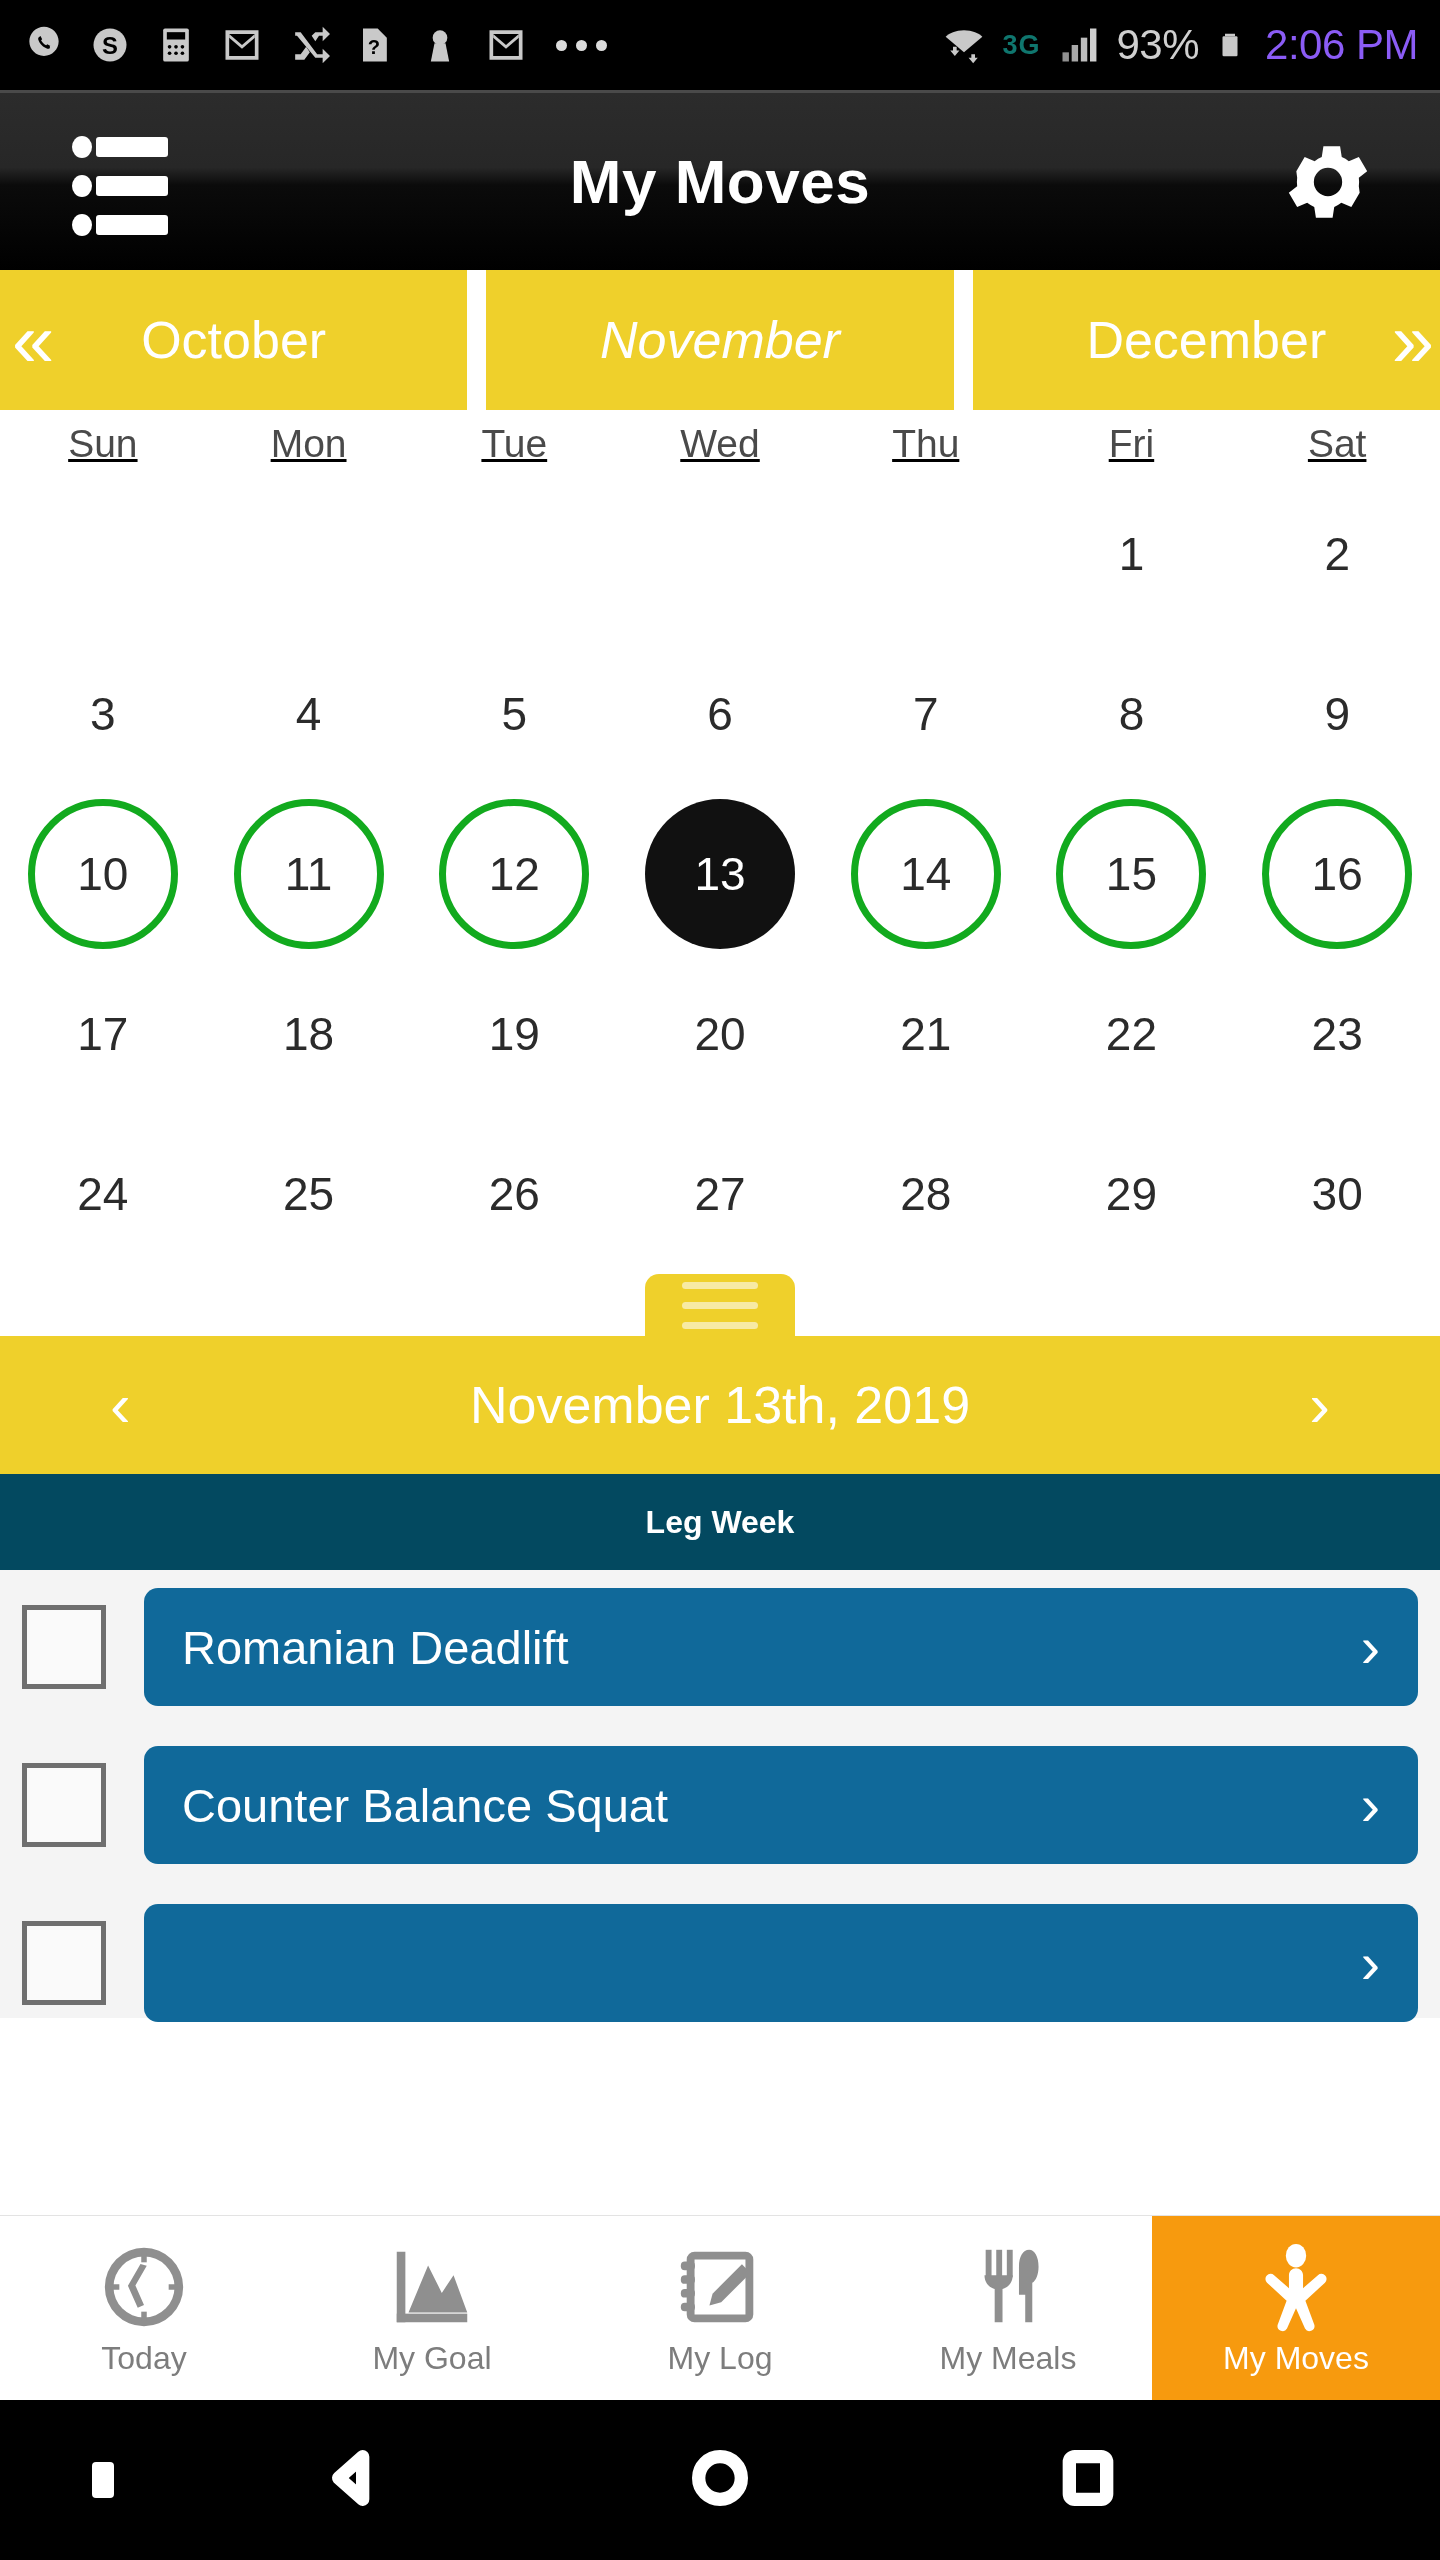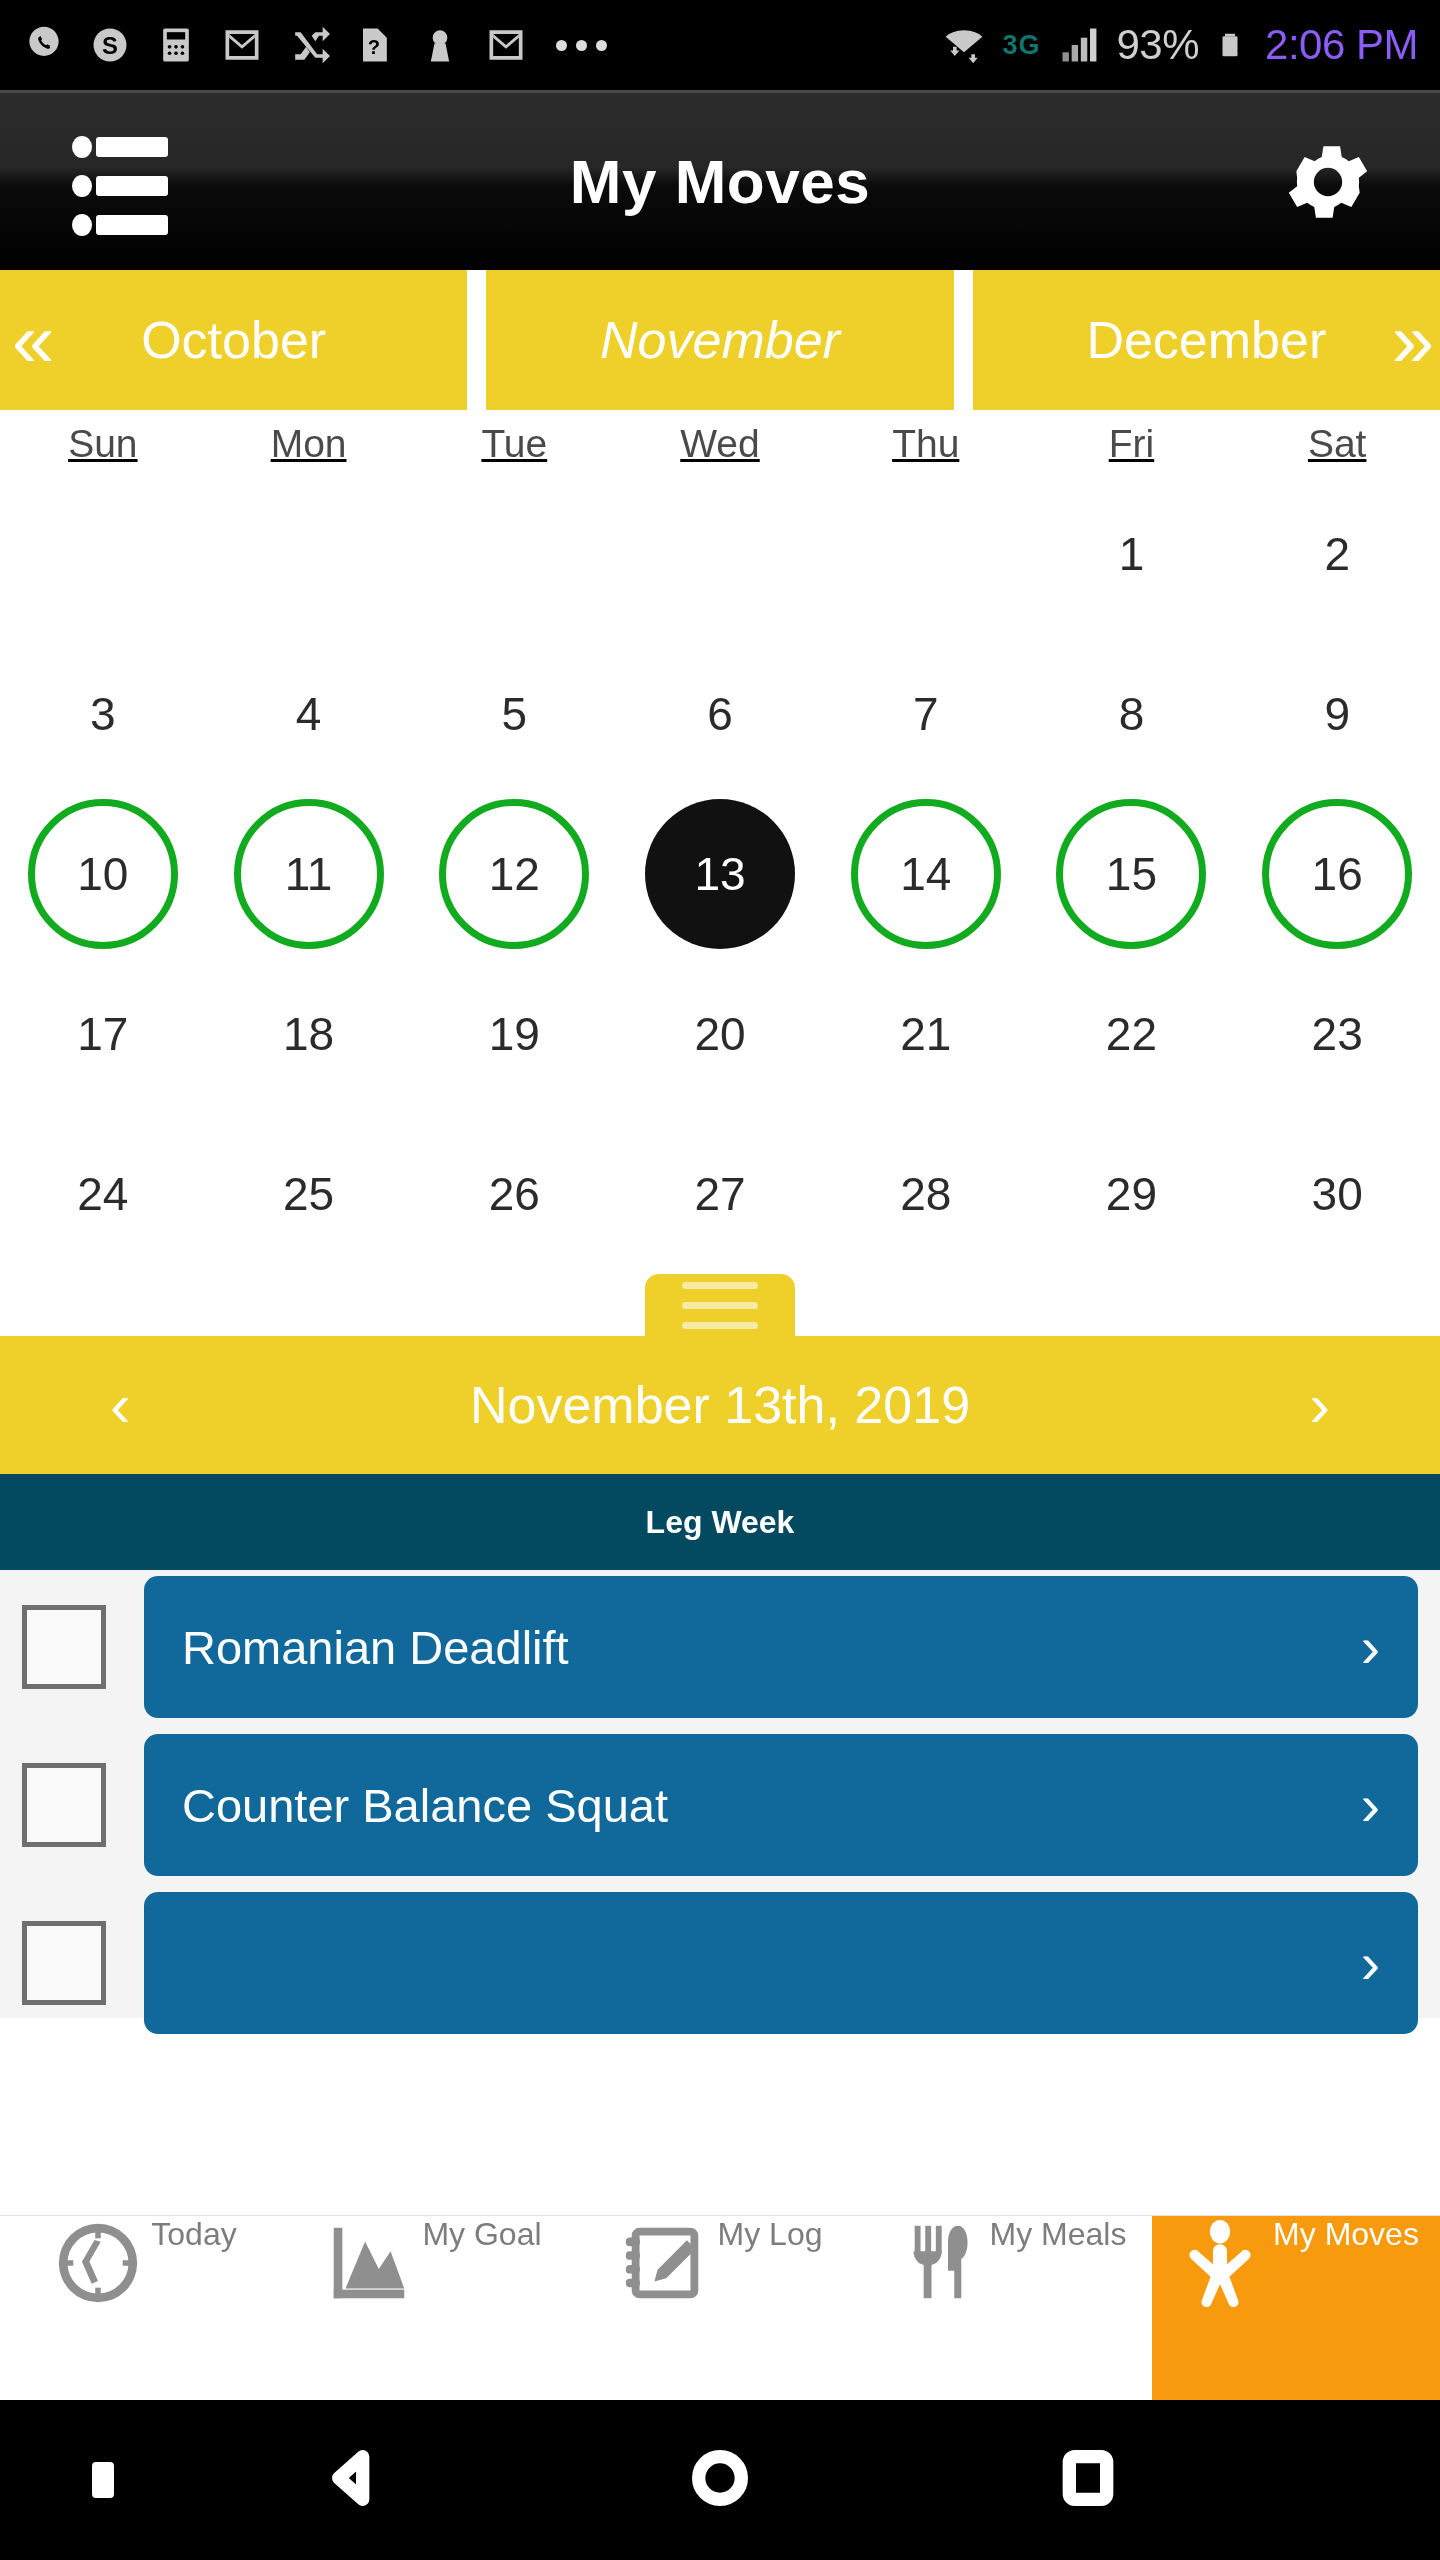--- a/index.html
+++ b/index.html
@@ -106,32 +106,32 @@
   }
 
   
   .exlist{ background:#f4f4f4; padding-top:22px; }
   .exrow{ display:flex; align-items:center; height:110px; margin-bottom:48px; padding:0 22px; }
   .exbox{
     width:84px; height:84px; background:#fafafa; border:5px solid #6f6f6f;
     margin-right:38px; flex:0 0 auto;
   }
   .exbar{
-    flex:1; height:142px; background:#10699A; border-radius:14px;
+    flex:1; height:118px; background:#10699A; border-radius:14px;
     display:flex; align-items:center; padding:0 38px; color:#fff; font-size:47px;
   }
   .exbar .exname{ flex:1; }
   .exbar .exchev{ font-size:58px; font-weight:300; line-height:1; }
 
   
   .tabbar{
     position:absolute; left:0; right:0; bottom:160px; height:185px;
     background:#fff; display:flex; border-top:1px solid #e3e3e3;
   }
-  .tab{ flex:1; display:flex; flex-direction:row; align-items:flex-start;
+  .tab{ flex:1; display:flex; flex-direction:column; align-items:center;
         justify-content:center; gap:6px; }
   .tab.active{ background:#F79A0E; }
   .tab svg{ width:94px; height:94px; fill:#8f8f8f; display:block; }
   .tab.active svg{ fill:#fff; }
   .tab .tlabel{ font-size:32px; color:#7d7d7d; }
   .tab.active .tlabel{ color:#fff; }
 
   
   .navbar{
     position:absolute; left:0; right:0; bottom:0; height:160px; background:#000;

